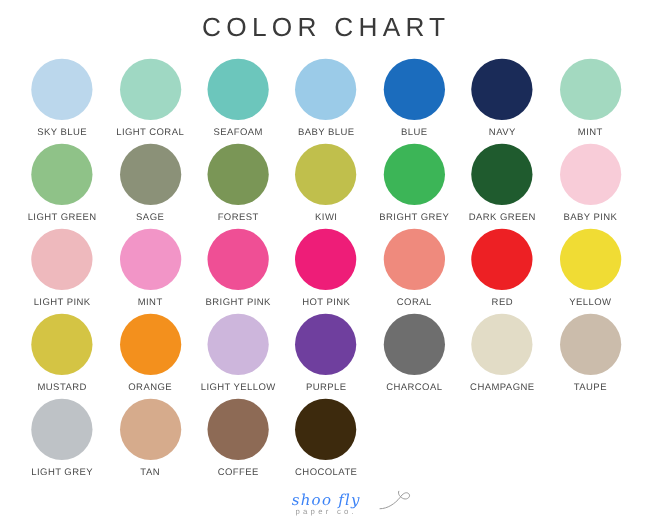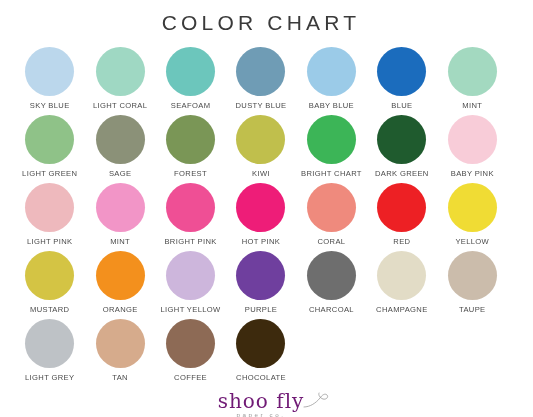--- a/index.html
+++ b/index.html
@@ -67,22 +67,23 @@
     position: relative;
     width: 130px;
     height: 32px;
     display: flex;
     flex-direction: column;
     align-items: center;
     justify-content: center;
   }
   .logo-script {
     font-family: "DejaVu Serif", serif;
-    font-size: 20px;
-    color: #701a75;
+    font-style: italic;
+    font-size: 12px;
+    color: #3b82f6;
     letter-spacing: 1px;
     line-height: 1;
   }
   .logo-sub {
     margin-top: 1px;
     font-size: 6.2px;
     letter-spacing: 2.6px;
     color: #9a9a9a;
     font-family: "Liberation Sans", sans-serif;
     line-height: 1;
@@ -109,32 +110,32 @@
       </div>
       <div class="swatch-cell">
         <div class="swatch-dot" style="background: rgb(159, 216, 195);"></div>
         <div class="swatch-label">LIGHT CORAL</div>
       </div>
       <div class="swatch-cell">
         <div class="swatch-dot" style="background: rgb(108, 198, 188);"></div>
         <div class="swatch-label">SEAFOAM</div>
       </div>
       <div class="swatch-cell">
-        <div class="swatch-dot" style="background: rgb(111, 156, 181);"></div>
-        <div class="swatch-label">DUSTY BLUE</div>
-      </div>
-      <div class="swatch-cell">
         <div class="swatch-dot" style="background: rgb(155, 203, 232);"></div>
         <div class="swatch-label">BABY BLUE</div>
       </div>
       <div class="swatch-cell">
         <div class="swatch-dot" style="background: rgb(27, 108, 189);"></div>
         <div class="swatch-label">BLUE</div>
       </div>
       <div class="swatch-cell">
+        <div class="swatch-dot" style="background: rgb(26, 43, 88);"></div>
+        <div class="swatch-label">NAVY</div>
+      </div>
+      <div class="swatch-cell">
         <div class="swatch-dot" style="background: rgb(163, 217, 192);"></div>
         <div class="swatch-label">MINT</div>
       </div>
       <div class="swatch-cell">
         <div class="swatch-dot" style="background: rgb(143, 194, 136);"></div>
         <div class="swatch-label">LIGHT GREEN</div>
       </div>
       <div class="swatch-cell">
         <div class="swatch-dot" style="background: rgb(139, 145, 120);"></div>
         <div class="swatch-label">SAGE</div>
@@ -142,21 +143,21 @@
       <div class="swatch-cell">
         <div class="swatch-dot" style="background: rgb(122, 150, 86);"></div>
         <div class="swatch-label">FOREST</div>
       </div>
       <div class="swatch-cell">
         <div class="swatch-dot" style="background: rgb(192, 191, 76);"></div>
         <div class="swatch-label">KIWI</div>
       </div>
       <div class="swatch-cell">
         <div class="swatch-dot" style="background: rgb(60, 181, 87);"></div>
-        <div class="swatch-label">BRIGHT CHART</div>
+        <div class="swatch-label">BRIGHT GREY</div>
       </div>
       <div class="swatch-cell">
         <div class="swatch-dot" style="background: rgb(31, 91, 46);"></div>
         <div class="swatch-label">DARK GREEN</div>
       </div>
       <div class="swatch-cell">
         <div class="swatch-dot" style="background: rgb(248, 204, 216);"></div>
         <div class="swatch-label">BABY PINK</div>
       </div>
       <div class="swatch-cell">

